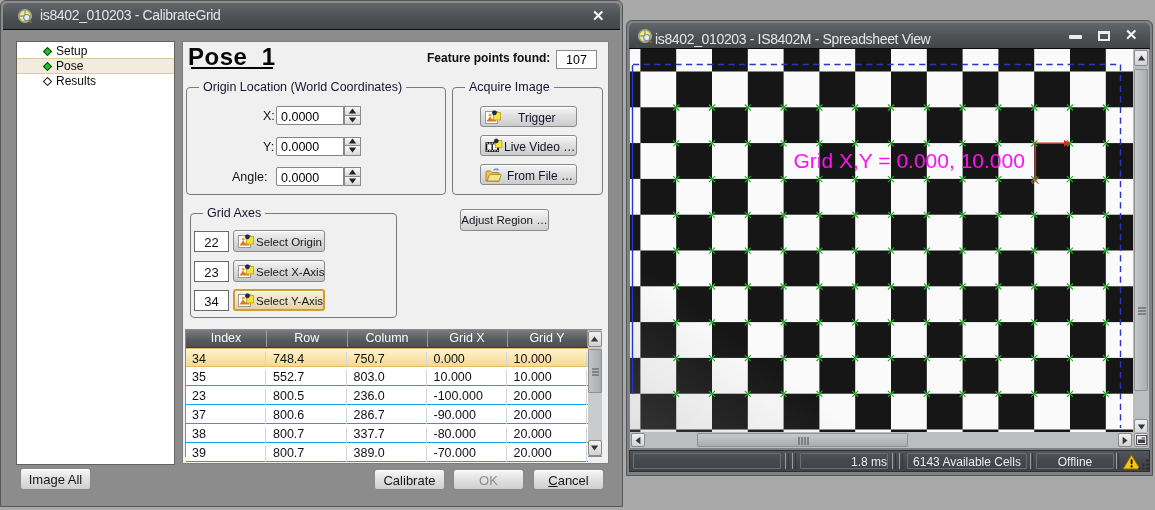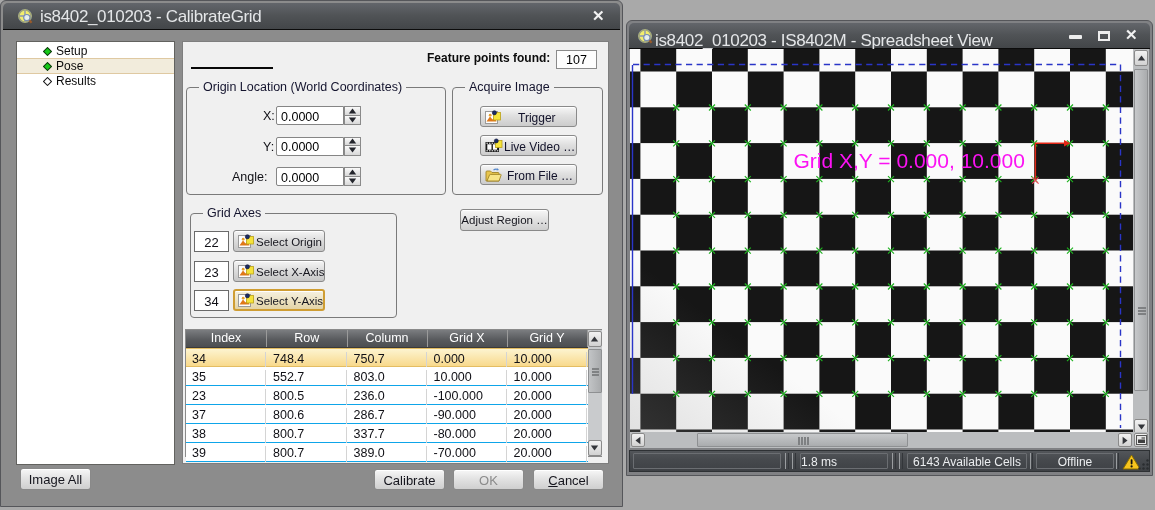--- a/index.html
+++ b/index.html
@@ -1,21 +1,21 @@
 <!DOCTYPE html>
 <html><head><meta charset="utf-8">
 <style>
 *{margin:0;padding:0;box-sizing:border-box}
 html,body{width:1155px;height:510px;overflow:hidden;background:#a9a9a9;font-family:"Liberation Sans",sans-serif}
 .abs{position:absolute}
 
 .win{position:absolute;border-radius:6px 6px 0 0}
 .tbar{position:absolute;left:2px;right:2px;top:2px;height:27px;border-radius:5px 5px 0 0;
  background:linear-gradient(#63666b,#505356 48%,#434649);border-bottom:1px solid #0c0c0c;color:#e4e6e8;font-size:12.5px}
-.ttext{position:absolute;white-space:nowrap;font-size:17px;letter-spacing:-0.35px}
+.ttext{position:absolute;white-space:nowrap;font-size:14px;letter-spacing:-0.35px}
 
 .btn{position:absolute;border:1px solid #898989;border-radius:3px;background:linear-gradient(#f7f7f7,#e3e3e3 45%,#cfcfcf);
  color:#16161e;font-size:13px;text-align:center;box-shadow:inset 0 1px 0 #fff}
 .btn.dis{color:#8b8b8b}
 
 .grp{position:absolute;border:1px solid #7a7a7a;border-radius:4px}
 .gcap{position:absolute;top:-8px;left:12px;background:#f0f0f0;padding:0 4px;font-size:12.5px;color:#14142e;white-space:nowrap}
 
 .lbl{position:absolute;font-size:12.5px;color:#101016}
 .numbox{position:absolute;left:192px;width:35px;height:21px;background:#fff;border:1px solid #6a6a6a;
@@ -68,20 +68,21 @@
     </div>
     <div class="abs" style="left:0;top:31.5px;width:100%;height:15px">
       <svg class="abs" style="left:26px;top:3px" width="9" height="9" viewBox="0 0 9 9">
           <rect x="1.7" y="1.7" width="5.6" height="5.6" transform="rotate(45 4.5 4.5)" fill="#ffffff" stroke="#1a1a1a" stroke-width="1"></rect>
         </svg>
       <span class="abs" style="left:39px;top:0px;font-size:12px;color:#0c0c0c">Results</span>
     </div>
   </div>
 
   <div class="abs" style="left:181px;top:40px;width:427px;height:423px;background:#f0f0f0;border:1px solid #7e7e7e">
+    <div class="abs" style="left:5px;top:1px;font-size:24px;font-weight:bold;color:#070707;letter-spacing:0.5px">Pose&nbsp;&nbsp;1</div>
     <div class="abs" style="left:7.5px;top:24.5px;width:82px;height:2.8px;background:#070707"></div>
 
     <div class="abs" style="left:244px;top:9px;font-size:12px;font-weight:bold;color:#0c0c0c">Feature points found:</div>
     <div class="abs" style="left:373px;top:8px;width:41px;height:19px;background:#fdfdfd;border:1px solid #8a8a8a;font-size:12.5px;text-align:center;padding-top:2px">107</div>
 
     <div class="grp" style="left:3px;top:45px;width:260px;height:108px">
       <div class="gcap">Origin Location (World Coordinates)</div>
       <div class="lbl" style="left:76px;top:21px">X:</div>
       <div class="abs" style="left:89px;top:18px;width:68px;height:19px;background:#fff;border:1px solid #858585;border-radius:2px 0 0 2px;font-size:12.5px;padding:2.5px 0 0 4px">0.0000</div>
       <div class="abs" style="left:157px;top:18px;width:17px;height:19px">
@@ -506,21 +507,21 @@
 <rect x="2" y="4.5" width="7" height="3.5" fill="#404040"></rect>
 <rect x="5.5" y="2" width="3.5" height="2.5" fill="#8a8a8a"></rect>
 </svg>
       </div>
   </div>
 
   <div class="abs" style="left:2px;top:429px;width:521px;height:22px;background:linear-gradient(#53565a,#46494d 45%,#3e4145);border:1px solid #2e3134;color:#eceef0;font-size:12px">
     <div class="abs" style="left:3px;top:2px;width:148px;height:16px;border:1px solid #6b6e72;border-radius:1px"></div>
     <div class="abs" style="left:155px;top:2px;width:4px;height:16px;border-left:1px solid #9a9da0;border-right:1px solid #33363a"></div>
     <div class="abs" style="left:162px;top:2px;width:4px;height:16px;border-left:1px solid #9a9da0;border-right:1px solid #33363a"></div>
-    <div class="abs" style="left:170px;top:2px;width:88px;height:16px;border:1px solid #6b6e72;border-radius:1px;text-align:left;padding-top:1px">1.8 ms</div>
+    <div class="abs" style="left:170px;top:2px;width:88px;height:16px;border:1px solid #6b6e72;border-radius:1px;text-align:right;padding-top:1px">1.8 ms</div>
     <div class="abs" style="left:262px;top:2px;width:4px;height:16px;border-left:1px solid #9a9da0;border-right:1px solid #33363a"></div>
     <div class="abs" style="left:269px;top:2px;width:4px;height:16px;border-left:1px solid #9a9da0;border-right:1px solid #33363a"></div>
     <div class="abs" style="left:277px;top:2px;width:120px;height:16px;border:1px solid #6b6e72;border-radius:1px;text-align:center;padding-top:1px">6143 Available Cells</div>
     <div class="abs" style="left:400px;top:2px;width:3px;height:16px;border-left:1px solid #9a9da0;border-right:1px solid #33363a"></div>
     <div class="abs" style="left:406px;top:2px;width:78px;height:16px;border:1px solid #6b6e72;border-radius:1px;text-align:center;padding-top:1px">Offline</div>
     <div class="abs" style="left:486px;top:2px;width:3px;height:16px;border-left:1px solid #9a9da0;border-right:1px solid #33363a"></div>
     <div class="abs" style="left:492px;top:3px">
         <svg width="19" height="16" viewBox="0 0 19 16" style="display:block">
 <path d="M9.5 1 L18 15 L1 15 Z" fill="#f7c51e" stroke="#8a6d00" stroke-width="1"></path>
 <rect x="8.7" y="5.2" width="1.8" height="5.2" rx="0.8" fill="#111"></rect>

